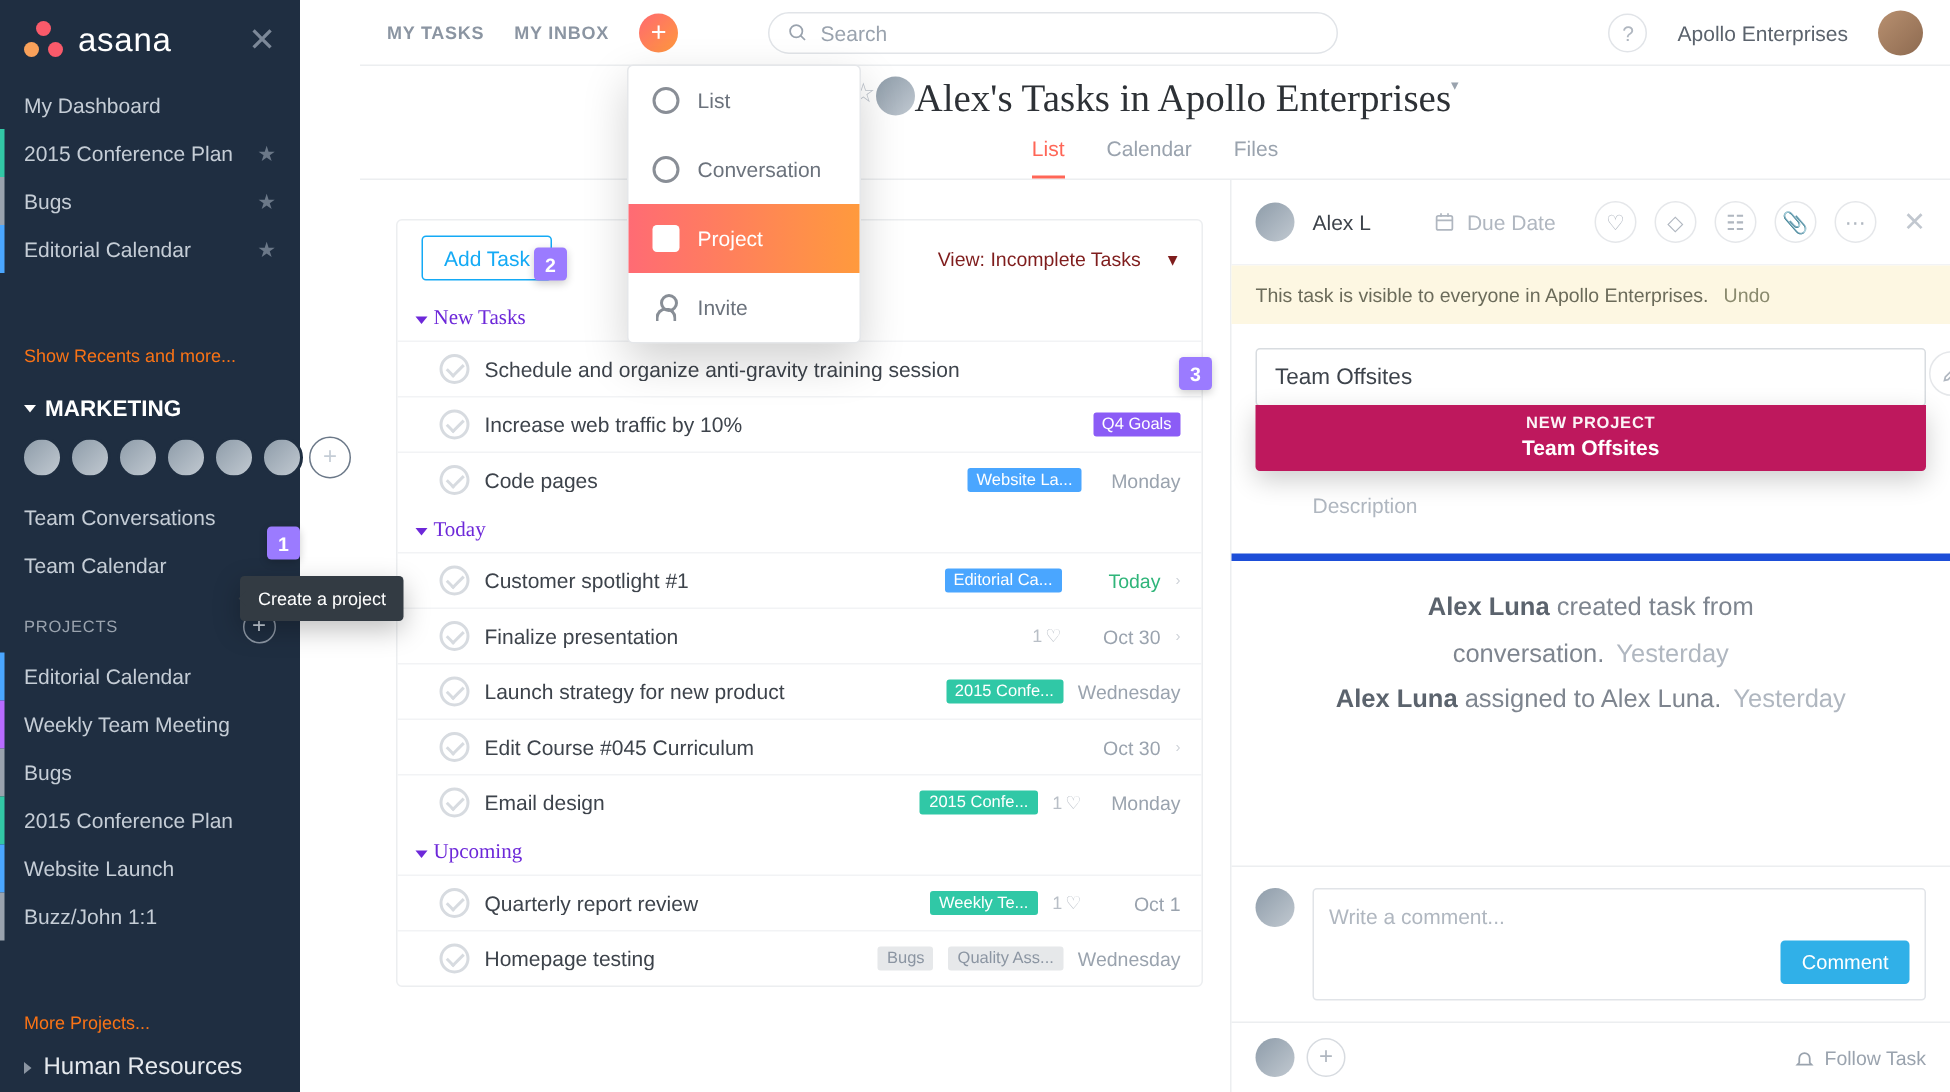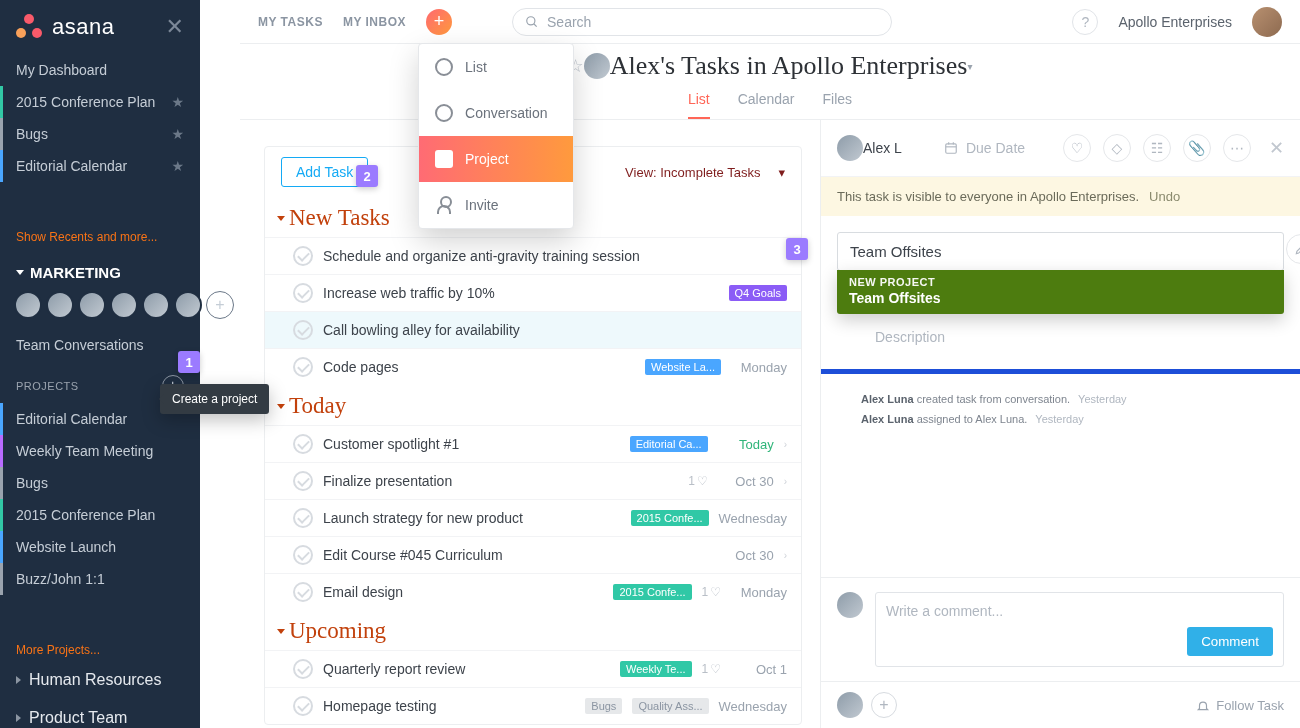--- a/index.html
+++ b/index.html
@@ -37,66 +37,66 @@
   .top-link{font-size:12px;font-weight:600;letter-spacing:0.5px;color:#8b95a2;cursor:pointer;}
   .plus-btn{width:26px;height:26px;border-radius:50%;background:linear-gradient(135deg,#ff6970,#ff9a3d);display:flex;align-items:center;justify-content:center;color:#fff;font-size:18px;cursor:pointer;position:relative;}
   .plus-anchor{position:relative;}
   .search{flex:0 0 380px;margin-left:40px;height:28px;border:1px solid #e1e4e8;border-radius:14px;display:flex;align-items:center;padding:0 12px;color:#9aa3ae;gap:8px;}
   .search svg{width:14px;height:14px;stroke:#9aa3ae;fill:none;stroke-width:2;}
   .help-circle{width:26px;height:26px;border:1px solid #e1e4e8;border-radius:50%;display:flex;align-items:center;justify-content:center;color:#b0b7c0;font-size:14px;cursor:pointer;margin-left:auto;}
   .workspace{color:#5b636d;font-size:14px;cursor:pointer;}
   .topbar .avatar{width:30px;height:30px;border:none;background:linear-gradient(135deg,#b89070,#8d6a50);}
   
   .page-head{position:absolute;left:240px;right:0;top:44px;height:76px;border-bottom:1px solid #eceef0;display:flex;flex-direction:column;align-items:center;justify-content:flex-end;padding-bottom:0;}
-  .page-title-row{display:flex;align-items:center;}
+  .page-title-row{display:flex;}
   .page-title{font-family:Georgia,"Times New Roman",serif;font-size:26px;color:#2d3136;}
   .star-outline{color:#c1c7cf;font-size:18px;}
   .title-caret{color:#9aa3ae;font-size:10px;}
   .tabs{display:flex;gap:28px;margin-top:10px;}
   .tab{padding-bottom:10px;color:#9aa3ae;cursor:pointer;font-size:14px;}
   .tab.active{color:#ff6657;border-bottom:2px solid #ff6657;}
   
   .main{position:absolute;left:240px;right:0;top:120px;bottom:0;display:flex;}
   .task-pane{flex:1;padding:18px 10px 0 24px;overflow:hidden;}
   .detail-pane{flex:0 0 480px;border-left:1px solid #eceef0;display:flex;flex-direction:column;position:relative;}
   .pane-box{border:1px solid #eceef0;border-radius:4px;margin:8px 8px 0 0;padding-top:0;}
   .pane-toolbar{display:flex;align-items:center;padding:10px 16px;gap:14px;}
   .add-task-btn{border:1px solid #14aaf5;color:#14aaf5;background:#fff;padding:6px 14px;border-radius:3px;font-size:14px;cursor:pointer;}
   .view-select{margin-left:auto;color:#7f1d1d;font-size:13px;display:flex;align-items:center;gap:18px;cursor:pointer;}
-  .section-h{font-family:Georgia,serif;font-size:23px;color:#c2410c;padding:8px 0 6px 12px;display:flex;align-items:center;gap:4px;cursor:pointer;}
+  .section-h{font-family:Georgia,serif;font-size:14px;color:#6d28d9;padding:8px 0 6px 12px;display:flex;align-items:center;gap:4px;cursor:pointer;}
   .task-row{display:flex;align-items:center;padding:8px 14px 8px 28px;border-top:1px solid #f2f3f5;gap:10px;cursor:pointer;}
   .task-row.selected{background:#eef9fc;}
   .check{width:20px;height:20px;border:2px solid #d7dbe0;border-radius:50%;flex:none;display:flex;align-items:center;justify-content:center;}
   .check::after{content:"";width:5px;height:9px;border:solid #d7dbe0;border-width:0 2px 2px 0;transform:rotate(45deg);margin-top:-2px;}
   .task-title{color:#3d434b;flex:1;white-space:nowrap;overflow:hidden;text-overflow:ellipsis;}
   .tag{font-size:11px;padding:2px 6px;border-radius:2px;color:#fff;white-space:nowrap;max-width:90px;overflow:hidden;text-overflow:ellipsis;}
   .tag.purple{background:#8b5cf6;}
   .tag.blue{background:#4aa6ff;}
   .tag.teal{background:#30c8a6;}
   .tag.gray{background:#e6e8ea;color:#8b95a2;}
   .date{color:#9aa3ae;font-size:13px;min-width:56px;text-align:right;}
   .date.today{color:#30b57a;}
   .like{display:flex;align-items:center;gap:2px;color:#b9bfc7;font-size:12px;}
   .row-chev{color:#cfd3d9;font-size:10px;}
   
   .detail-top{display:flex;align-items:center;padding:14px 16px;gap:12px;border-bottom:1px solid #f2f3f5;}
   .icon-outline{width:28px;height:28px;border:1px solid #e5e7ea;border-radius:50%;display:flex;align-items:center;justify-content:center;color:#b0b7c0;cursor:pointer;}
   .detail-top .spacer{flex:1;}
   .close-x{color:#c1c7cf;font-size:18px;cursor:pointer;margin-left:6px;}
-  .assignee{display:flex;align-items:center;gap:0;color:#3d434b;}
+  .assignee{display:flex;align-items:center;gap:12px;color:#3d434b;}
   .visibility{background:#fdf7e2;padding:12px 16px;color:#6b6b5a;font-size:13px;display:flex;gap:10px;}
   .visibility .undo{color:#8a8a6e;cursor:pointer;}
   .proj-field{margin:16px;position:relative;}
   .proj-input{width:100%;padding:10px 12px;border:1px solid #d8dce0;border-radius:3px;font-size:15px;color:#3d434b;outline:none;}
-  .proj-dropdown{position:absolute;left:0;right:0;top:38px;background:#4d7c0f;color:#fff;border-radius:0 0 3px 3px;padding:6px 12px 8px;box-shadow:0 6px 18px rgba(0,0,0,0.2);}
+  .proj-dropdown{position:absolute;left:0;right:0;top:38px;background:#be185d;color:#fff;border-radius:0 0 3px 3px;padding:6px 12px 8px;box-shadow:0 6px 18px rgba(0,0,0,0.2);text-align:center;}
   .proj-dropdown .hdr{font-size:11px;font-weight:700;letter-spacing:0.5px;opacity:0.95;}
   .proj-dropdown .opt{font-size:14px;font-weight:600;margin-top:2px;}
   .edit-circle{position:absolute;right:-32px;top:2px;width:30px;height:30px;border:1px solid #e5e7ea;border-radius:50%;display:flex;align-items:center;justify-content:center;color:#b0b7c0;}
   .desc-ph{color:#b0b7c0;padding:8px 40px 24px 54px;border-bottom:5px solid #1d4ed8;margin-top:34px;}
-  .activity{padding:16px 40px;color:#7e858f;font-size:11px;line-height:1.8;}
+  .activity{padding:16px 40px;color:#7e858f;font-size:17px;line-height:1.8;text-align:center;}
   .activity b{color:#5b636d;font-weight:600;}
   .activity .when{margin-left:8px;color:#b0b7c0;}
   .comment-area{margin-top:auto;border-top:1px solid #eceef0;padding:14px 16px;display:flex;gap:12px;align-items:flex-start;}
   .comment-box{flex:1;border:1px solid #e1e4e8;border-radius:3px;min-height:52px;padding:10px;color:#b0b7c0;display:flex;flex-direction:column;}
   .comment-btn{align-self:flex-end;background:#30b0e8;color:#fff;border:none;padding:7px 14px;border-radius:3px;margin-top:8px;cursor:pointer;}
   .followers{border-top:1px solid #eceef0;padding:10px 16px;display:flex;align-items:center;gap:8px;}
   .follow-link{margin-left:auto;color:#9aa3ae;font-size:13px;display:flex;gap:6px;align-items:center;cursor:pointer;}
   
   .plus-menu{position:absolute;top:34px;left:-8px;width:156px;background:#fff;border:1px solid #e5e7ea;border-radius:4px;box-shadow:0 12px 30px rgba(0,0,0,0.18);z-index:50;}
   .plus-menu .mi{display:flex;align-items:center;gap:12px;padding:14px 16px;color:#6b727c;cursor:pointer;}
@@ -153,20 +153,21 @@
   <div class="avatars-row">
     <span class="avatar"></span>
     <span class="avatar"></span>
     <span class="avatar"></span>
     <span class="avatar"></span>
     <span class="avatar"></span>
     <span class="avatar"></span>
     <span class="add-circle">+</span>
   </div>
   <div class="sb-link">Team Conversations</div>
+  <div class="sb-link">Team Calendar</div>
 
   <div class="sb-section-label">
     <span>PROJECTS</span>
     <span class="add-circle" style="margin-left:auto;width:22px;height:22px;border-color:#8b95a2;">+</span>
   </div>
   <div class="sb-link sb-recent blue">
       <span>Editorial Calendar</span>
     </div>
   <div class="sb-link sb-recent purple">
       <span>Weekly Team Meeting</span>
@@ -276,24 +277,20 @@
           <span>New Tasks</span>
         </div>
       <div class="task-row">
         <span class="check"></span>
         <span class="task-title">Schedule and organize anti-gravity training session</span>
       </div>
       <div class="task-row">
         <span class="check"></span>
         <span class="task-title">Increase web traffic by 10%</span>
         <span class="tag purple">Q4 Goals</span>
-      </div>
-      <div class="task-row selected">
-        <span class="check"></span>
-        <span class="task-title">Call bowling alley for availability</span>
       </div>
       <div class="task-row">
         <span class="check"></span>
         <span class="task-title">Code pages</span>
         <span class="tag blue">Website La...</span>
         <span class="date">Monday</span>
       </div>
 
       <div class="section-h">
           <span class="caret"></span>

